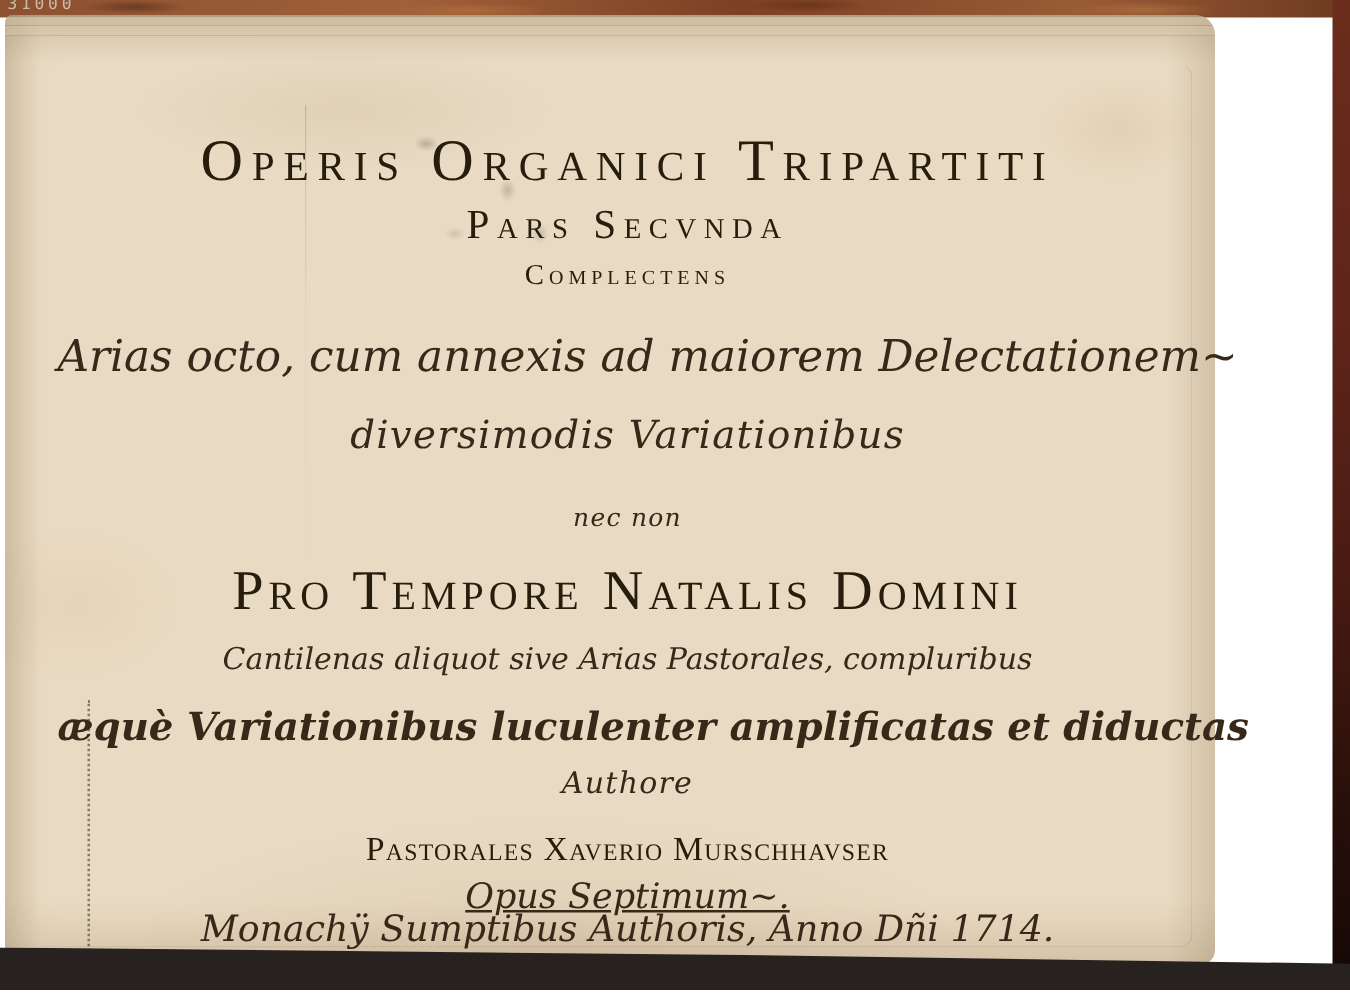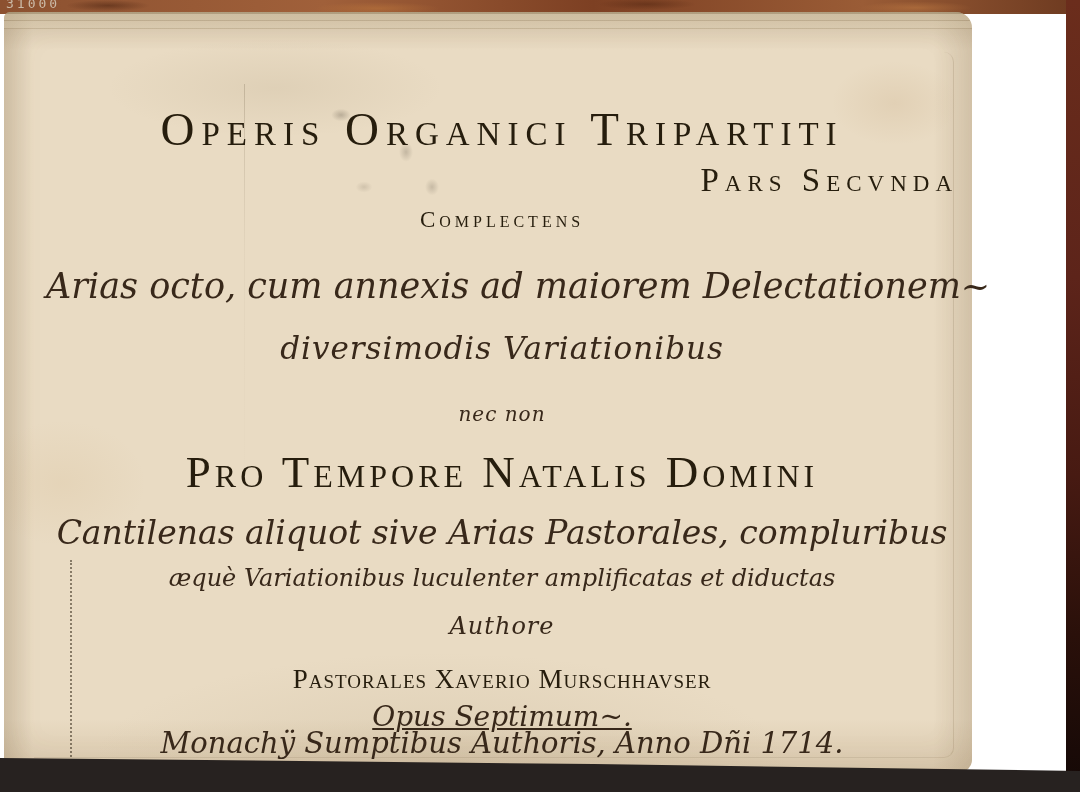--- a/index.html
+++ b/index.html
@@ -84,28 +84,28 @@
   .line{position:absolute;left:0;right:0;text-align:center;white-space:nowrap;}
   .caps{
     font-family:"Liberation Serif",serif;font-variant:small-caps;
     color:#261d0d;
   }
   .script{
     font-family:"DejaVu Serif",serif;font-style:italic;
     color:#38281a;
   }
   .l-main    {top:90px;  font-size:47px;letter-spacing:7px;}
-  .l-pars    {top:150px; font-size:33px;letter-spacing:6px;text-align:right;}
+  .l-pars    {top:150px; font-size:33px;letter-spacing:6px;}
   .l-compl   {top:195px; font-size:23px;letter-spacing:4px;}
   .l-arias   {top:254px; font-size:35px;}
   .l-divers  {top:318px; font-size:31px;letter-spacing:1px;}
   .l-necnon  {top:390px; font-size:20px;letter-spacing:1px;}
   .l-protem  {top:434px; font-size:45px;letter-spacing:4px;}
-  .l-cantil  {top:501px; font-size:33px;}
-  .l-aeque   {top:552px; font-size:24px;}
+  .l-cantil  {top:501px; font-size:24px;}
+  .l-aeque   {top:552px; font-size:31px;font-weight:bold;}
   .l-authore {top:600px; font-size:24px;letter-spacing:1px;}
   .l-name    {top:652px; font-size:27px;letter-spacing:1px;}
   .l-opus    {top:688px; font-size:28px;text-decoration:underline;}
   .l-imprint {top:714px; font-size:29px;}
 </style>
 </head>
 <body>
 
 <div class="scan">
 

